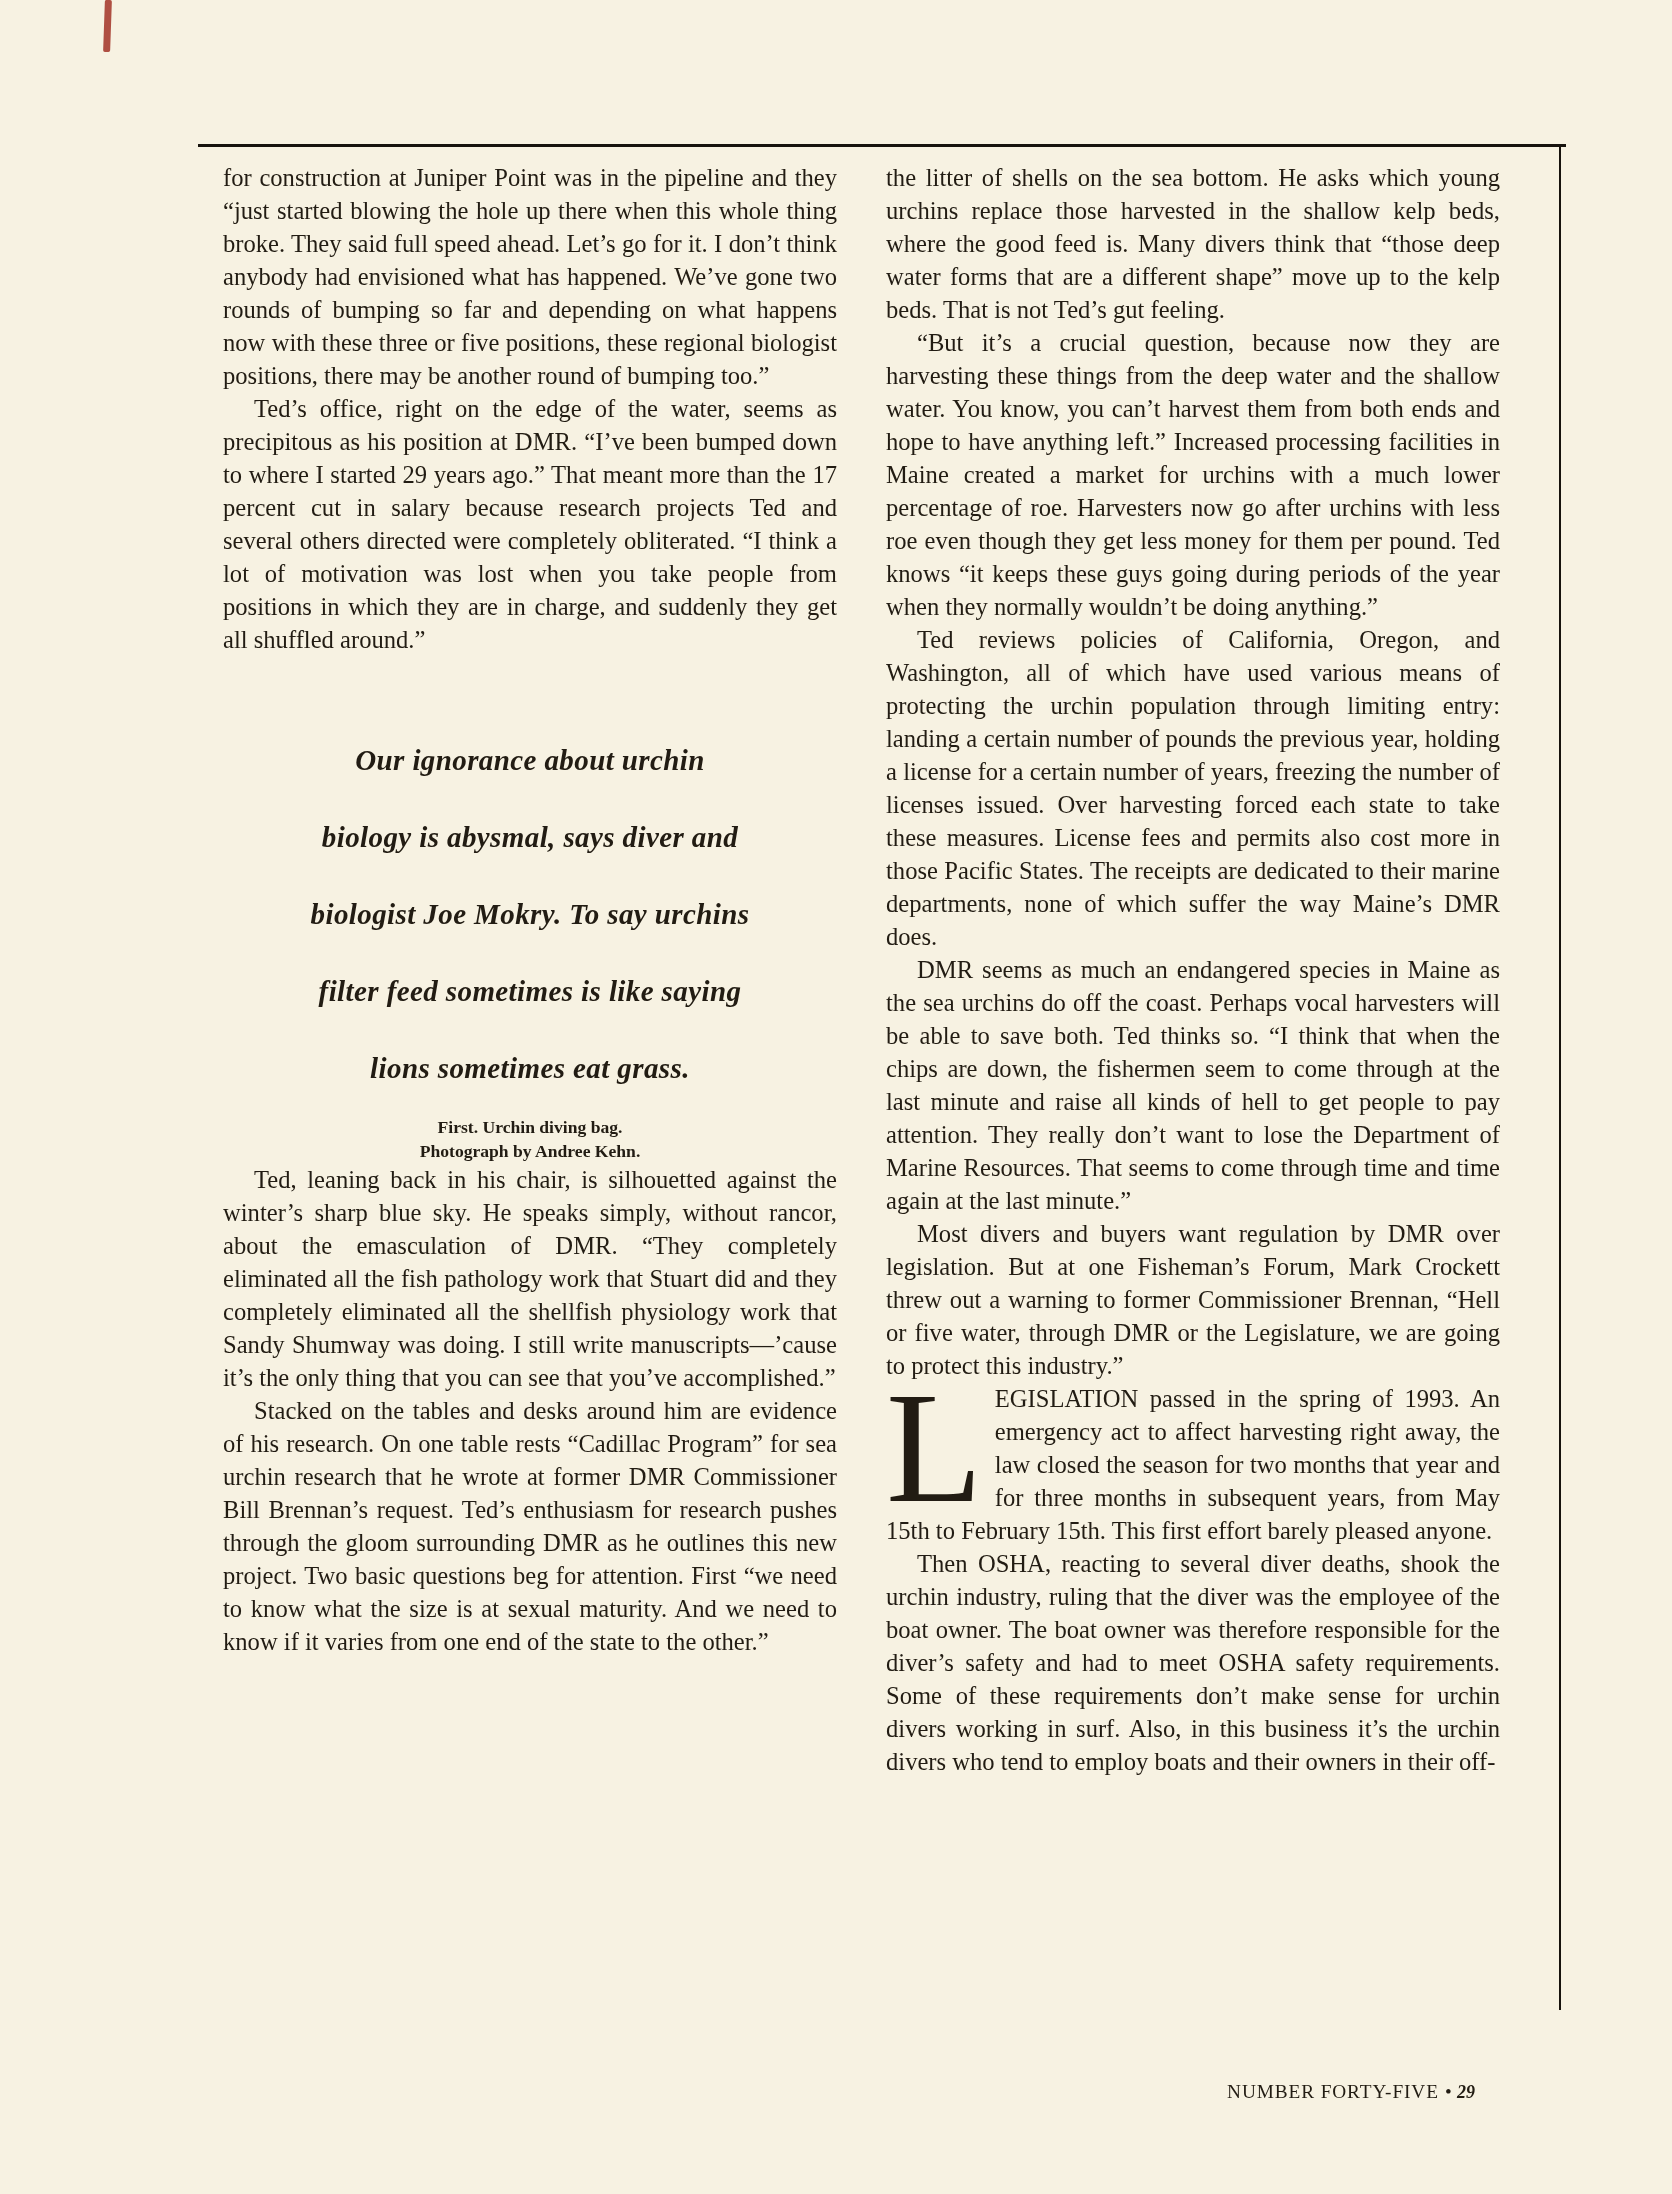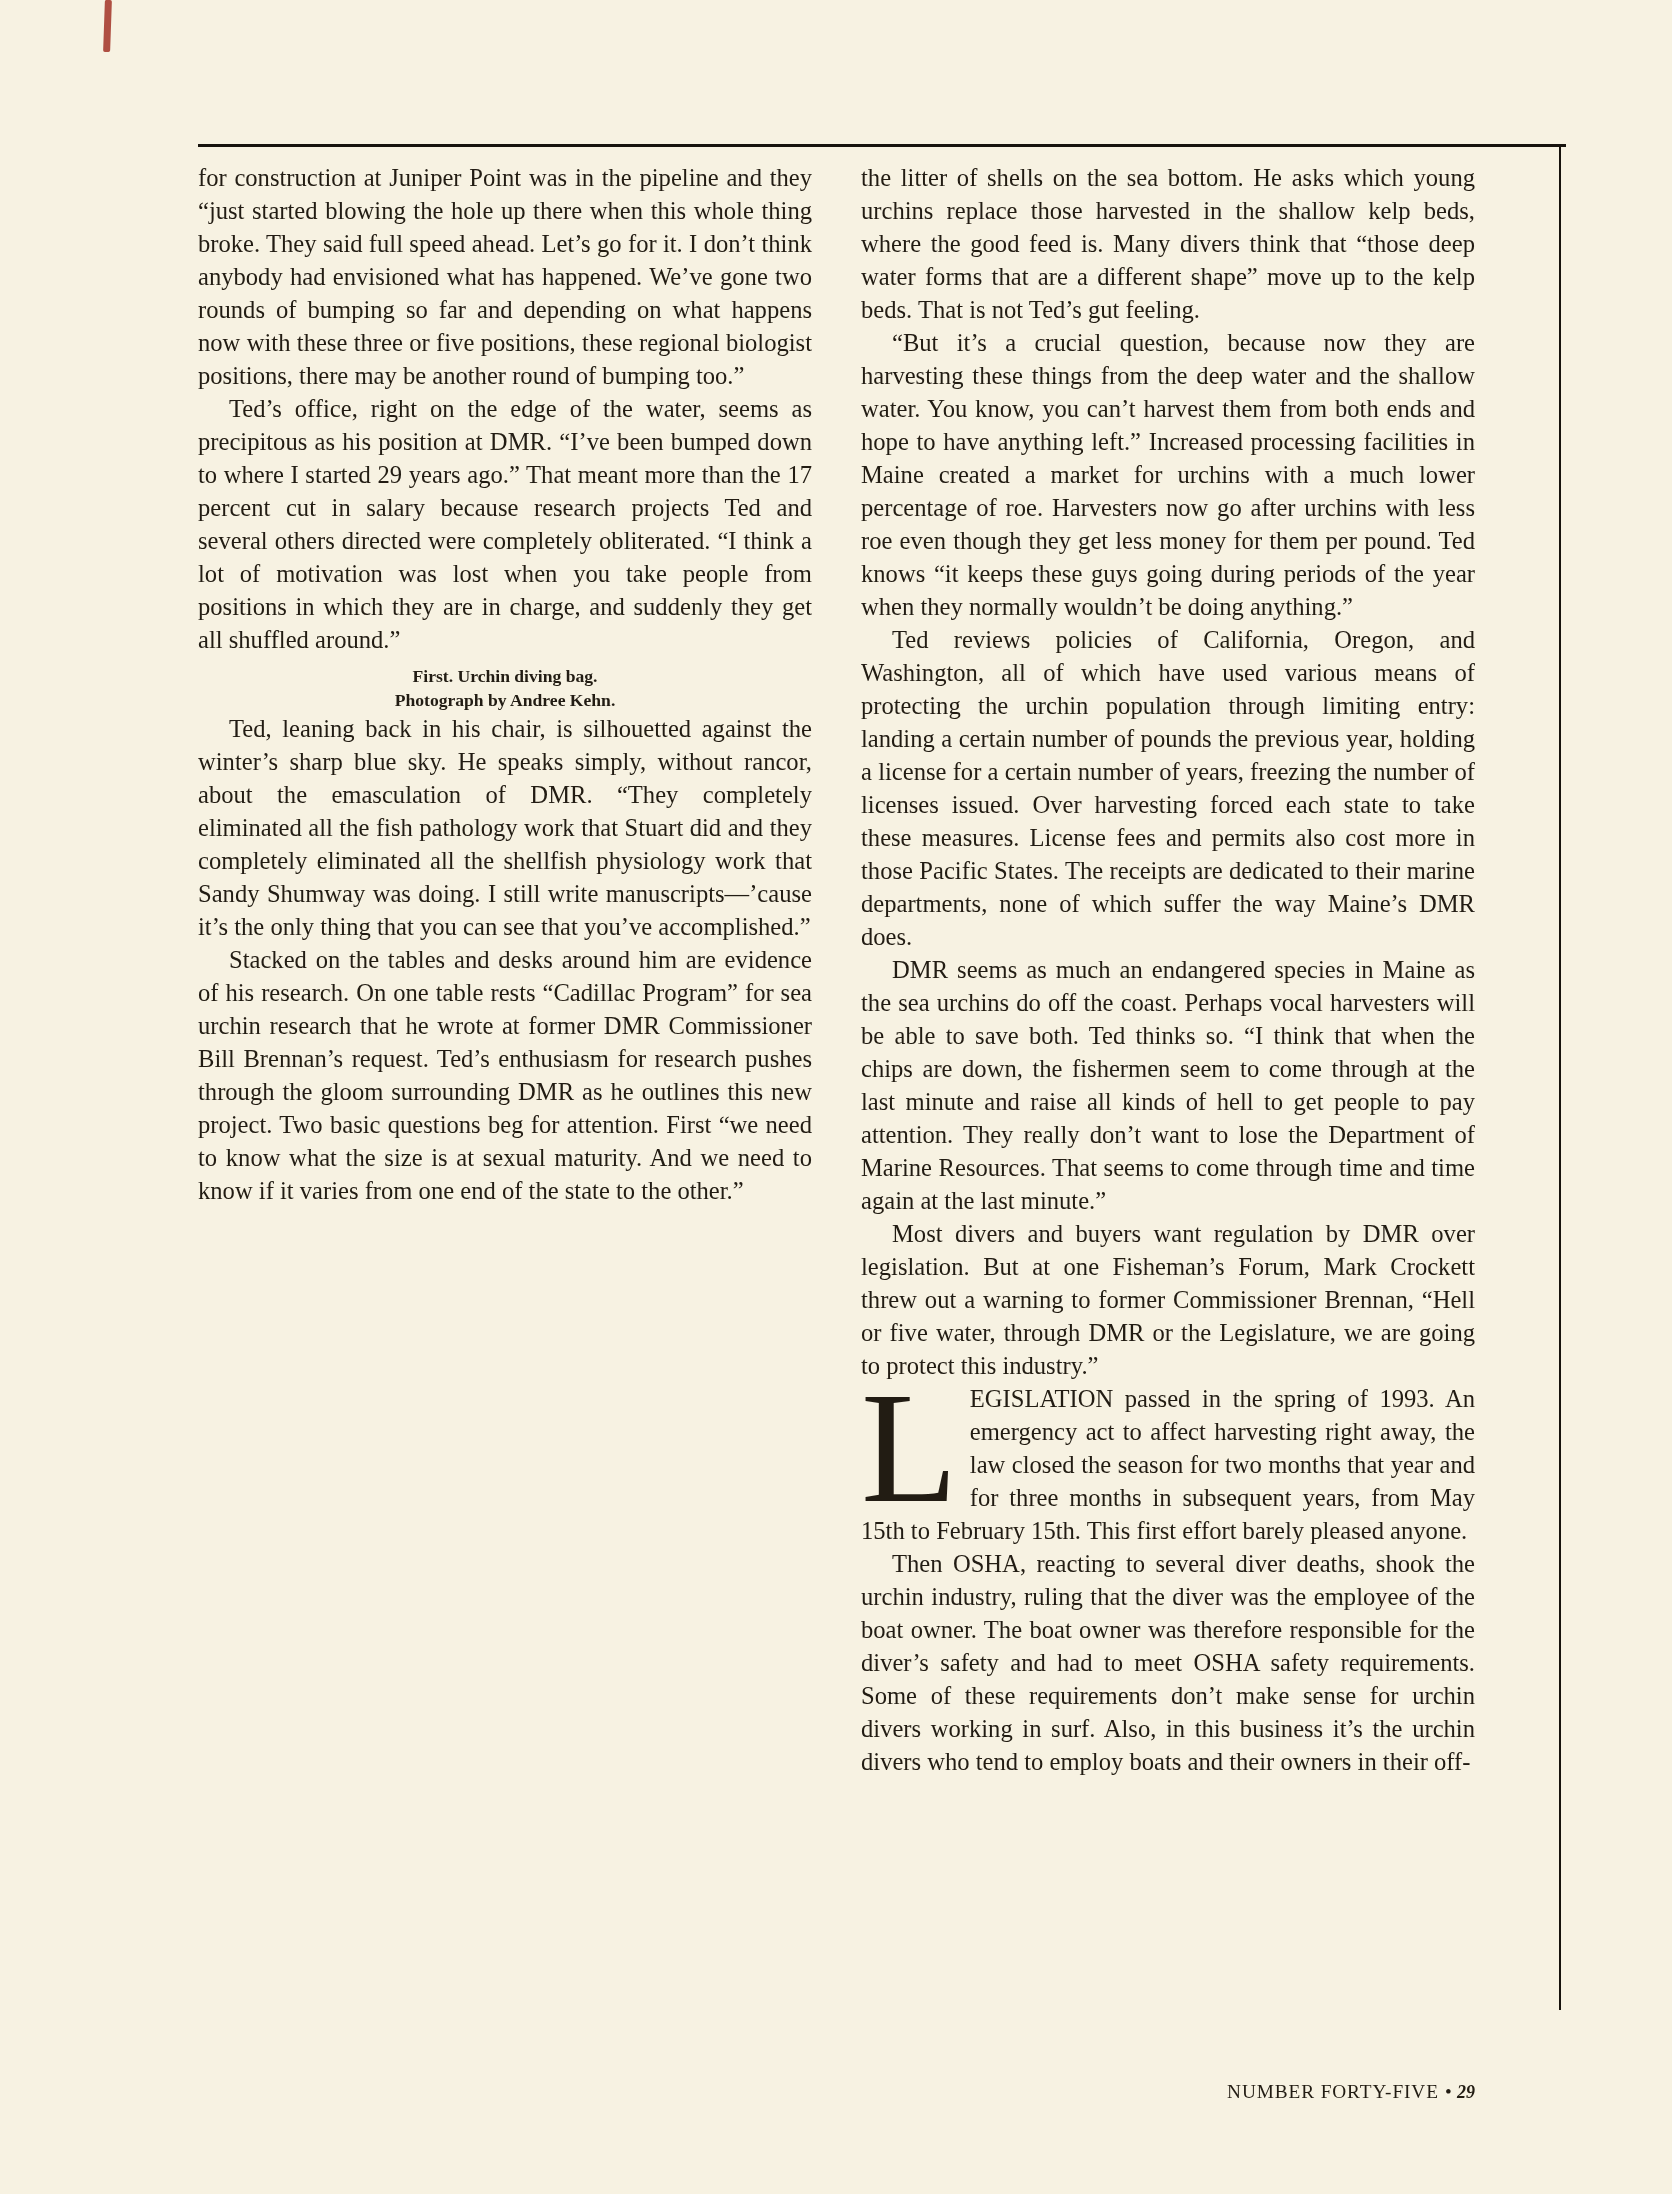--- a/index.html
+++ b/index.html
@@ -39,20 +39,21 @@
     height: 1866px;
     background: #17130d;
   }
   .col {
     position: absolute;
     top: 161px;
     width: 614px;
     font-size: 24.6px;
     line-height: 33px;
     text-align: justify;
+    margin-left: 25px;
   }
   .col-left  { left: 198px; }
   .col-right { left: 861px; }
   p.body-text { margin: 0; }
   p.indent { text-indent: 31px; }
   .pull-quote {
     margin-top: 66px;
     text-align: center;
     font-style: italic;
     font-weight: bold;
@@ -93,20 +94,27 @@
 <div class="page">
 
   <div class="red-mark"></div>
   <div class="top-rule"></div>
   <div class="right-rule"></div>
 
   <div class="col col-left">
     <p class="body-text">for construction at Juniper Point was in the pipeline and they “just started blowing the hole up there when this whole thing broke. They said full speed ahead. Let’s go for it. I don’t think anybody had envisioned what has happened. We’ve gone two rounds of bumping so far and depending on what happens now with these three or five positions, these regional biologist positions, there may be another round of bumping too.”</p>
     <p class="body-text indent">Ted’s office, right on the edge of the water, seems as precipitous as his position at DMR. “I’ve been bumped down to where I started 29 years ago.” That meant more than the 17 percent cut in salary because research projects Ted and several others directed were completely obliterated. “I think a lot of motivation was lost when you take people from positions in which they are in charge, and suddenly they get all shuffled around.”</p>
 
+    <div class="pull-quote">
+      <div class="pq-line">Our ignorance about urchin</div>
+      <div class="pq-line">biology is abysmal, says diver and</div>
+      <div class="pq-line">biologist Joe Mokry. To say urchins</div>
+      <div class="pq-line">filter feed sometimes is like saying</div>
+      <div class="pq-line">lions sometimes eat grass.</div>
+    </div>
 
     <div class="caption">
       <div>First. Urchin diving bag.</div>
       <div>Photograph by Andree Kehn.</div>
     </div>
 
     <p class="body-text indent after-caption">Ted, leaning back in his chair, is silhouetted against the winter’s sharp blue sky. He speaks simply, without rancor, about the emasculation of DMR. “They completely eliminated all the fish pathology work that Stuart did and they completely eliminated all the shellfish physiology work that Sandy Shumway was doing. I still write manuscripts—’cause it’s the only thing that you can see that you’ve accomplished.”</p>
     <p class="body-text indent">Stacked on the tables and desks around him are evidence of his research. On one table rests “Cadillac Program” for sea urchin research that he wrote at former DMR Commissioner Bill Brennan’s request. Ted’s enthusiasm for research pushes through the gloom surrounding DMR as he outlines this new project. Two basic questions beg for attention. First “we need to know what the size is at sexual maturity. And we need to know if it varies from one end of the state to the other.”</p>
   </div>
 

